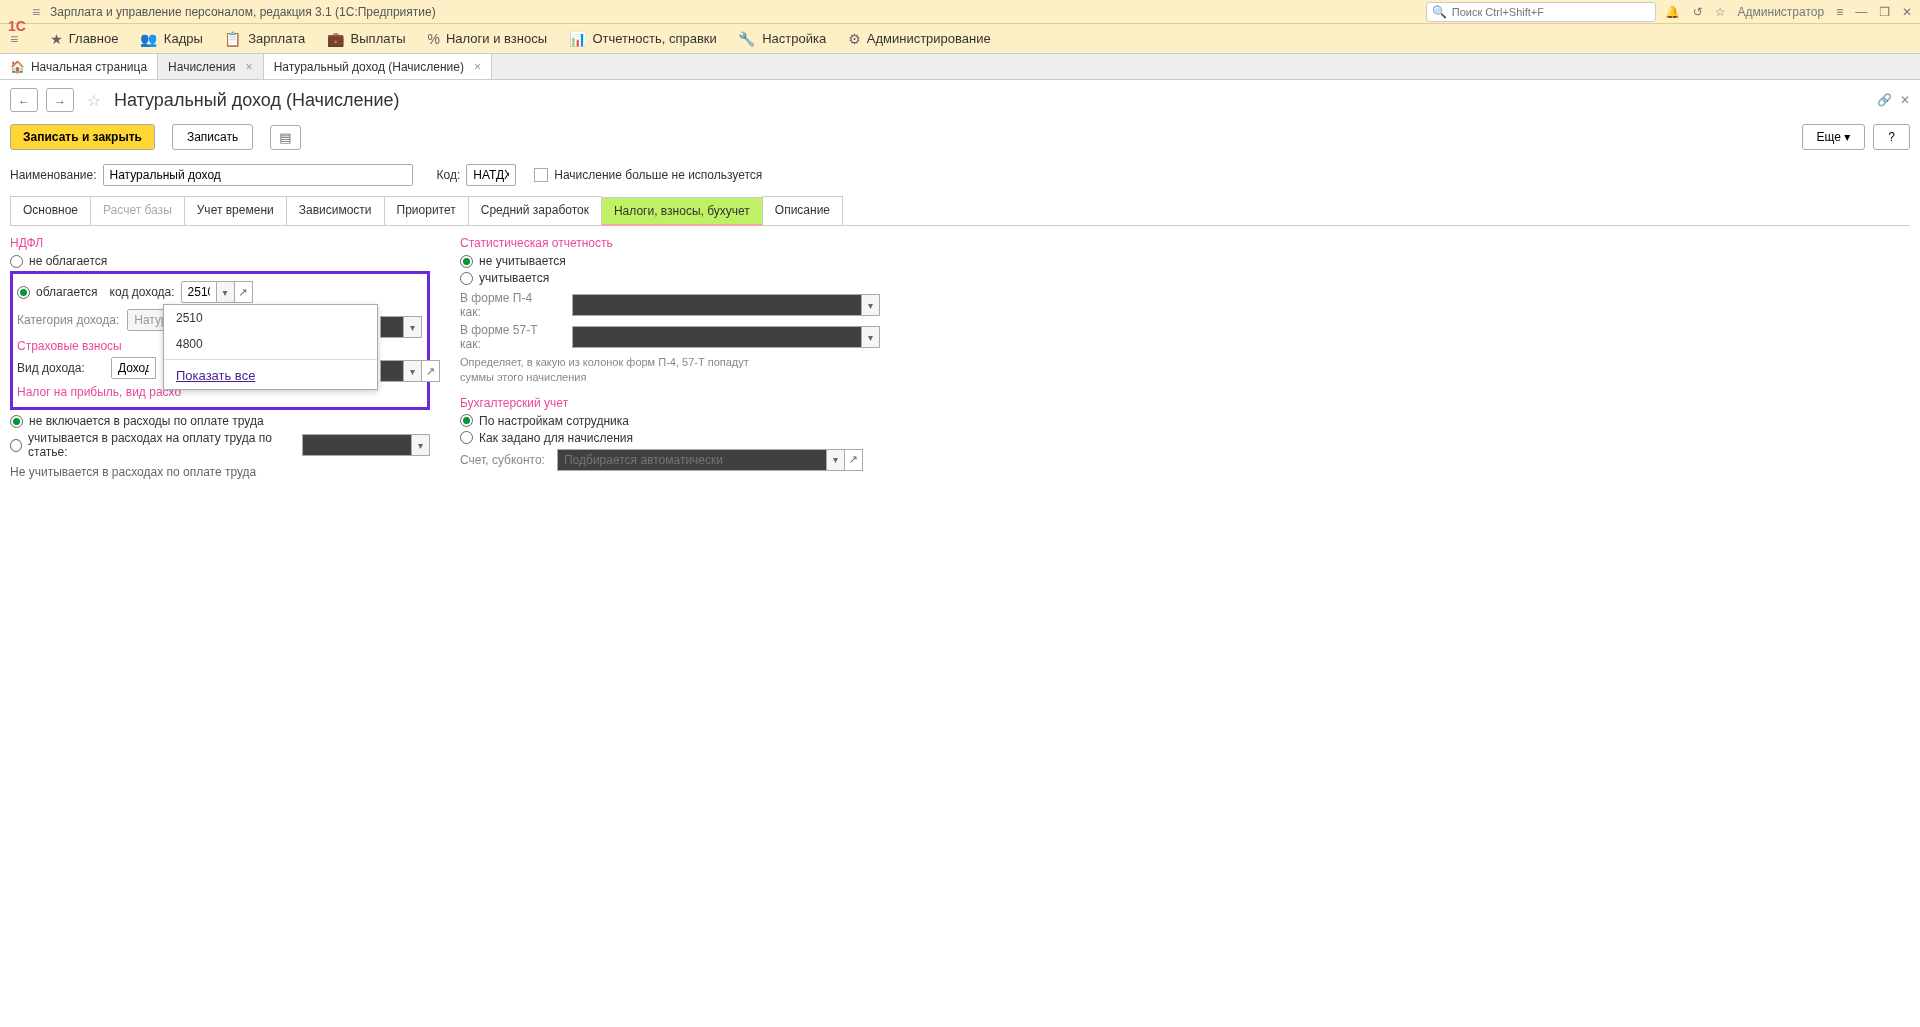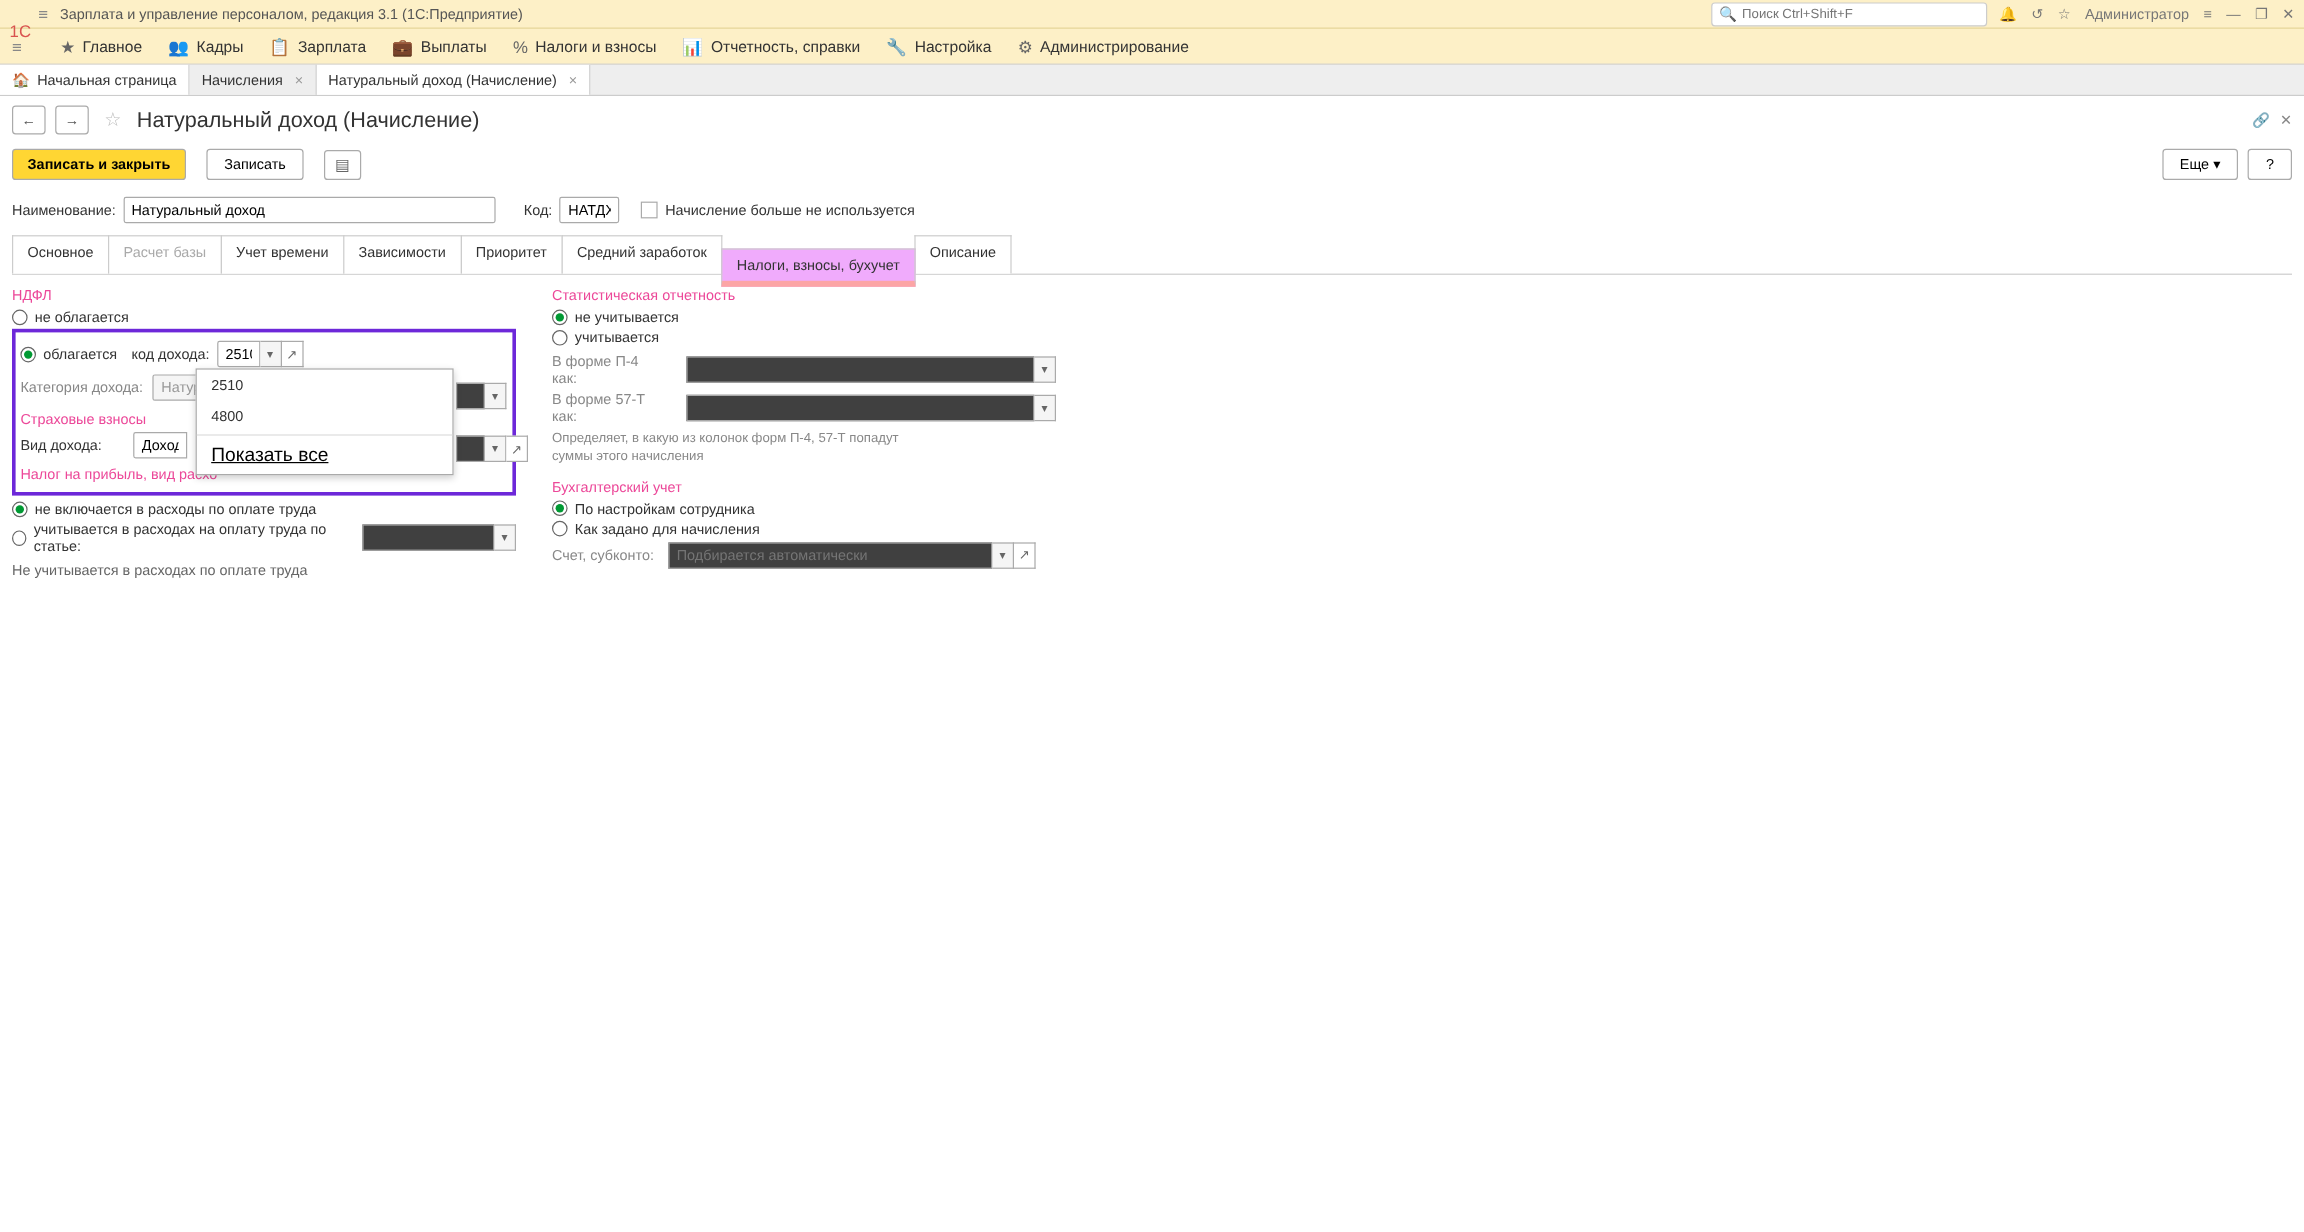--- a/index.html
+++ b/index.html
@@ -1,19 +1,19 @@
 <!DOCTYPE html>
 <html><head>
 <meta charset="utf-8">
 <style>
 * { box-sizing: border-box; margin: 0; padding: 0; font-family: Arial, sans-serif; }
 body { font-size: 12px; background: #fff; color: #333; }
 
 .top-bar { background: #fdf0c7; height: 24px; display: flex; align-items: center; padding: 0 8px; border-bottom: 1px solid #e0d090; }
-.logo { color: #d9534f; font-weight: normal; font-size: 14px; margin-right: 6px; margin-top: 28px; }
+.logo { color: #d9534f; font-weight: bold; font-size: 14px; margin-right: 6px; margin-top: 28px; }
 .burger { color: #888; margin-right: 10px; cursor: pointer; font-size: 14px; }
 .app-title { color: #555; font-size: 12px; flex: 1; }
 .search-box { background: #fff; border: 1px solid #ccc; border-radius: 3px; padding: 2px 6px; width: 230px; display: flex; align-items: center; }
 .search-box input { border: none; outline: none; width: 100%; font-size: 11px; color: #888; background: transparent; }
 .top-icons { display: flex; align-items: center; gap: 12px; margin-left: 10px; color: #777; }
 .top-icons span { cursor: pointer; }
 
 .main-menu { background: #fdf0c7; height: 30px; display: flex; align-items: center; padding: 0 10px; border-bottom: 1px solid #ccc; gap: 22px; }
 .main-menu-item { display: flex; align-items: center; gap: 6px; cursor: pointer; color: #333; font-size: 13px; }
 .main-menu-item .mico { color: #666; font-size: 14px; }
@@ -36,21 +36,21 @@
 .btn-icon { background: #fff; border: 1px solid #aaa; padding: 4px 8px; border-radius: 3px; cursor: pointer; font-size: 13px; color: #666; }
 .toolbar-right { margin-left: auto; display: flex; gap: 8px; }
 
 .form-row { display: flex; align-items: center; padding: 4px 10px; gap: 6px; }
 .form-label { color: #333; font-size: 12px; }
 .input-text { border: 1px solid #aaa; padding: 3px 6px; border-radius: 2px; font-size: 12px; }
 .checkbox { width: 14px; height: 14px; border: 1px solid #aaa; background: #fff; cursor: pointer; }
 
 .sub-tabs { display: flex; border-bottom: 1px solid #ccc; margin: 6px 10px 0; }
 .sub-tab { padding: 6px 12px; border: 1px solid #ccc; border-bottom: none; margin-right: -1px; cursor: pointer; background: #fff; font-size: 12px; }
-.sub-tab.active { background: #f0abfc; border-bottom: 5px solid #fca5a5; position: relative; top: 11px; }
+.sub-tab.active { background: #bef264; border-bottom: 2px solid #fca5a5; position: relative; top: 1px; }
 .sub-tab.disabled { color: #aaa; }
 
 .content { display: flex; padding: 10px; gap: 30px; }
 .col { flex: 0 0 auto; }
 .col1 { width: 420px; }
 .col2 { width: 420px; }
 
 .section-title { color: #ec4899; font-size: 12px; margin-bottom: 4px; }
 .radio-row { display: flex; align-items: center; gap: 6px; margin: 3px 0; }
 .radio { width: 13px; height: 13px; border: 1px solid #666; border-radius: 50%; background: #fff; display: flex; align-items: center; justify-content: center; cursor: pointer; }
@@ -59,21 +59,21 @@
 .highlight-box { border: 3px solid #6d28d9; position: relative; padding: 4px 0 0; }
 
 .combo { display: flex; align-items: stretch; }
 .combo input { border: 1px solid #aaa; padding: 3px 6px; font-size: 12px; border-radius: 2px 0 0 2px; }
 .combo-btn { width: 18px; border: 1px solid #aaa; border-left: none; background: #f5f5f5; display: flex; align-items: center; justify-content: center; cursor: pointer; font-size: 10px; color: #666; }
 .combo-open { border: 1px solid #aaa; border-left:none; width:18px; background:#fff; display:flex; align-items:center; justify-content:center; cursor:pointer; font-size:11px; color:#666;}
 
 .dropdown { position: absolute; background: #fff; border: 1px solid #aaa; width: 215px; box-shadow: 0 2px 6px rgba(0,0,0,0.2); z-index: 10; }
 .dropdown-item { padding: 6px 12px; cursor: pointer; font-size: 12px; }
 .dropdown-sep { border-top: 1px solid #ddd; margin: 2px 0; }
-.dropdown-link { padding: 6px 12px; color: #000000; text-decoration: underline; cursor: pointer; font-size: 16px; }
+.dropdown-link { padding: 6px 12px; color: #4c1d95; text-decoration: underline; cursor: pointer; font-size: 13px; }
 
 .muted-label { color: #888; }
 .help-text { color: #888; font-size: 11px; line-height: 1.4; margin-top: 4px; }
 .disabled-input { background: #f5f5f5; color: #999; }
 .info-line { color: #666; font-size: 12px; margin-top: 6px; }
 
 .select-combo { display: flex; align-items: stretch; }
 .select-combo input { border: 1px solid #aaa; padding: 3px 6px; font-size: 12px; background: #404040; }
 .select-arrow { width: 18px; border: 1px solid #aaa; border-left: none; background: #f5f5f5; display: flex; align-items: center; justify-content: center; cursor: pointer; font-size: 10px; color: #666; }
 </style>

